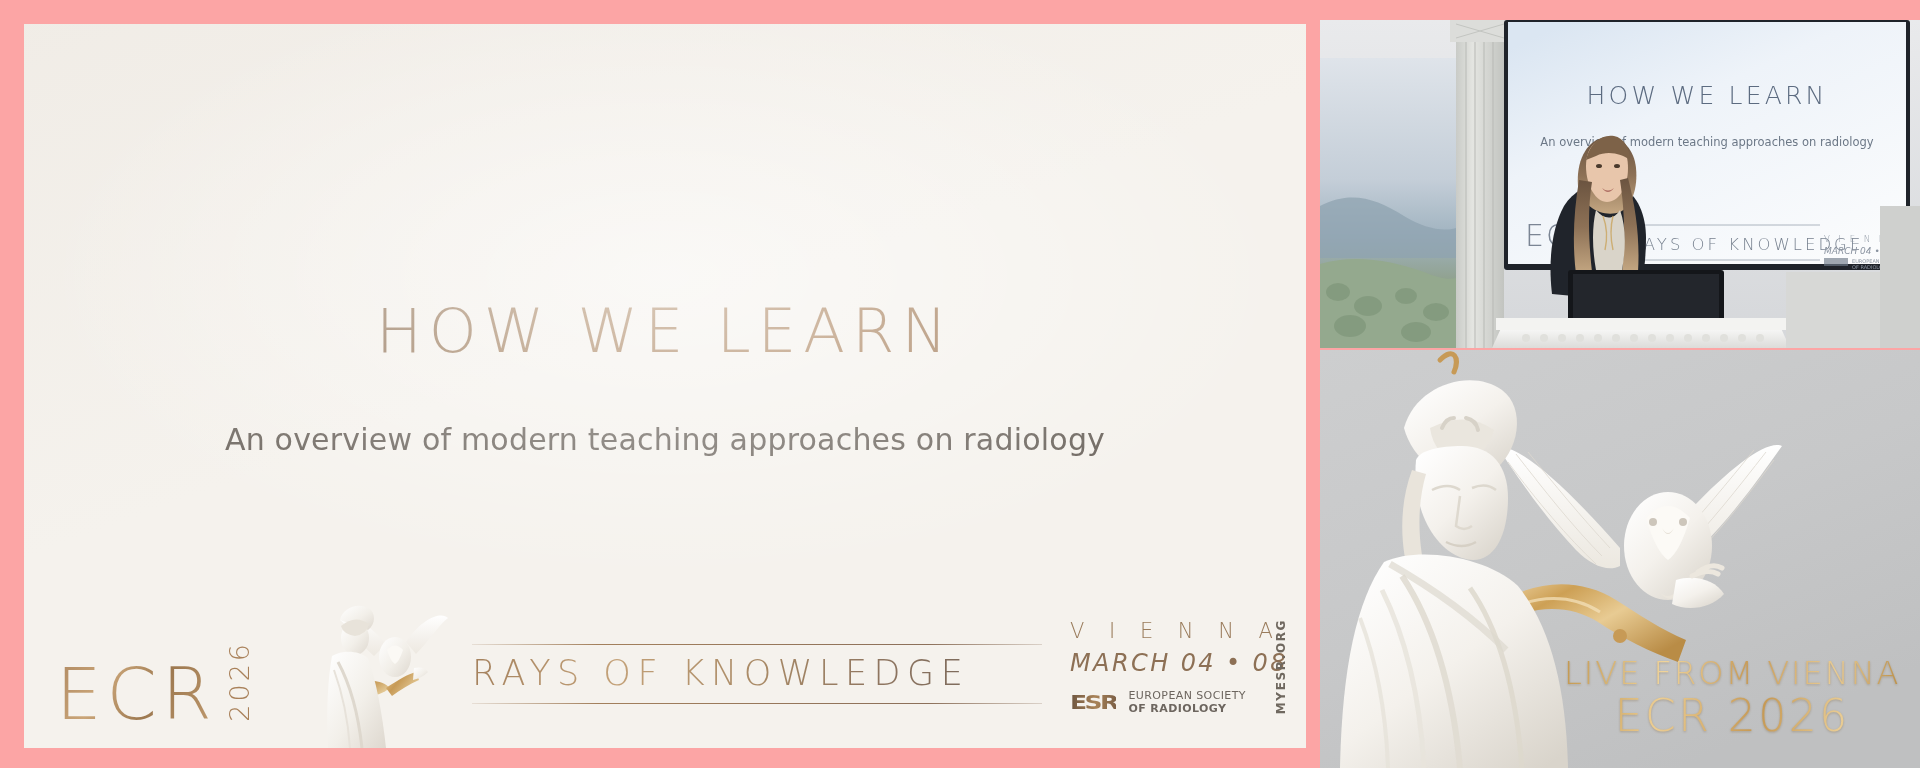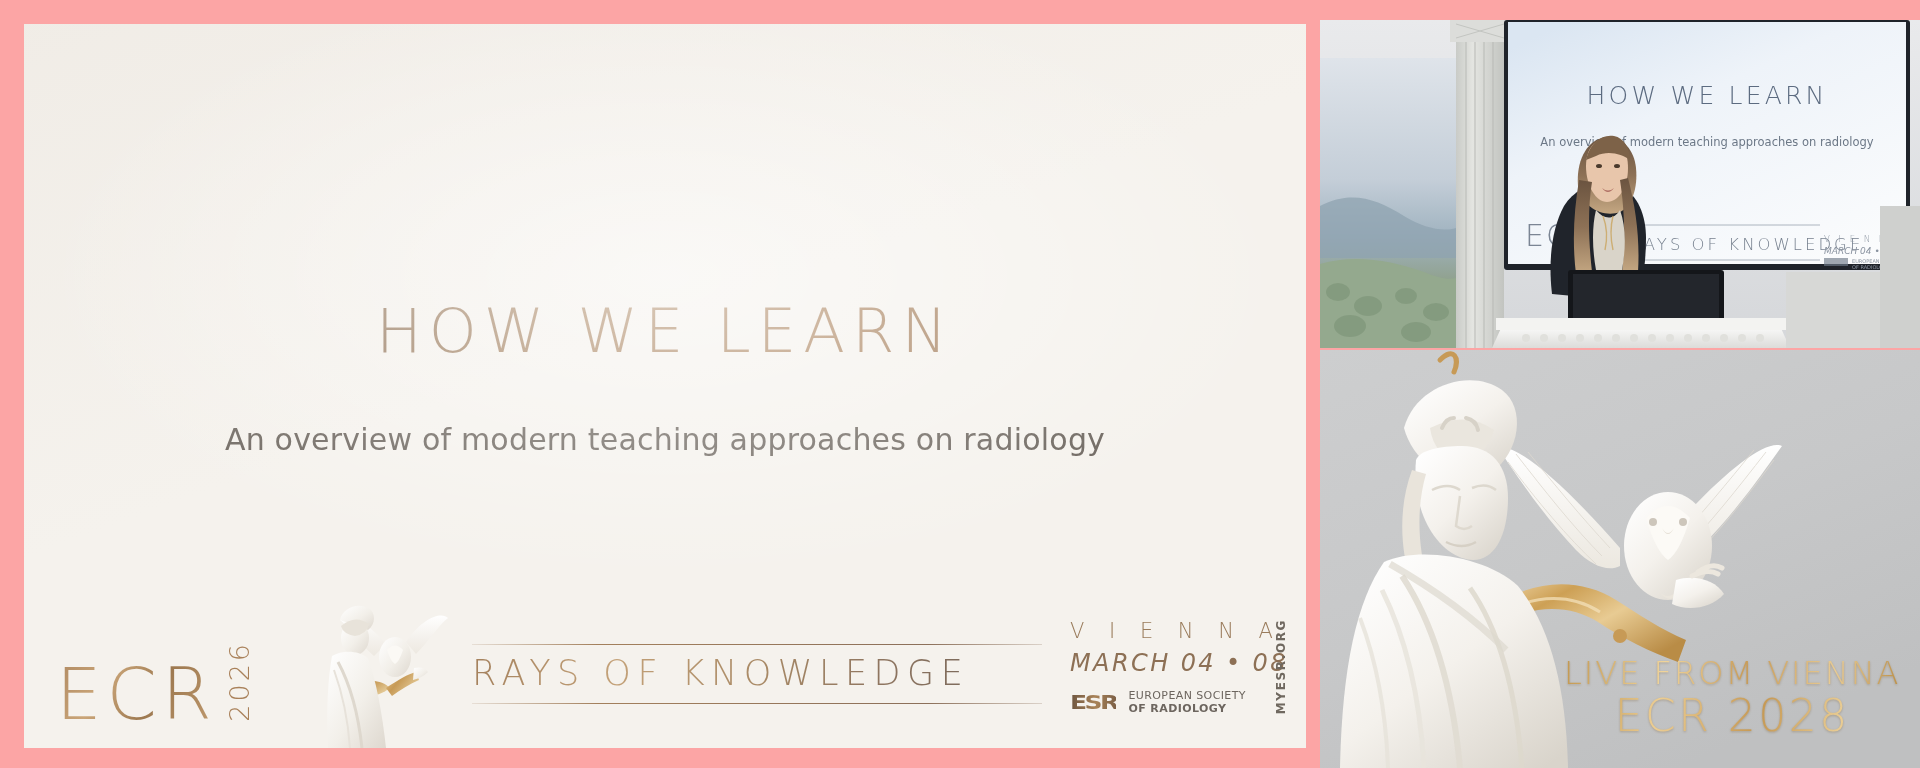--- a/index.html
+++ b/index.html
@@ -544,17 +544,17 @@
       <path d="M64 212 C36 252 22 320 20 418 L248 418 C246 336 230 276 198 236 C166 206 98 196 64 212 Z" fill="url(#marbleB)"></path>
       <path d="M82 226 C110 268 132 330 140 418" stroke="#e0dbd1" stroke-width="6" fill="none" opacity="0.9"></path>
       <path d="M62 240 C84 284 100 344 104 418" stroke="#e8e4dc" stroke-width="5" fill="none" opacity="0.85"></path>
       <path d="M40 268 C56 310 66 362 68 418" stroke="#e6e2da" stroke-width="4" fill="none" opacity="0.8"></path>
       <path d="M150 238 C178 278 196 340 202 418" stroke="#ddd8cd" stroke-width="5" fill="none" opacity="0.85"></path>
       <path d="M70 214 C112 238 152 266 186 300" stroke="#ddd8ce" stroke-width="7" fill="none" opacity="0.7"></path>
     </svg>
 
     <div id="brand-text">
       <div id="brand-line1">LIVE FROM VIENNA</div>
-      <div id="brand-line2">ECR 2028</div>
+      <div id="brand-line2">ECR 2026</div>
     </div>
   </div>
 
 </div>
 
 </body></html>

